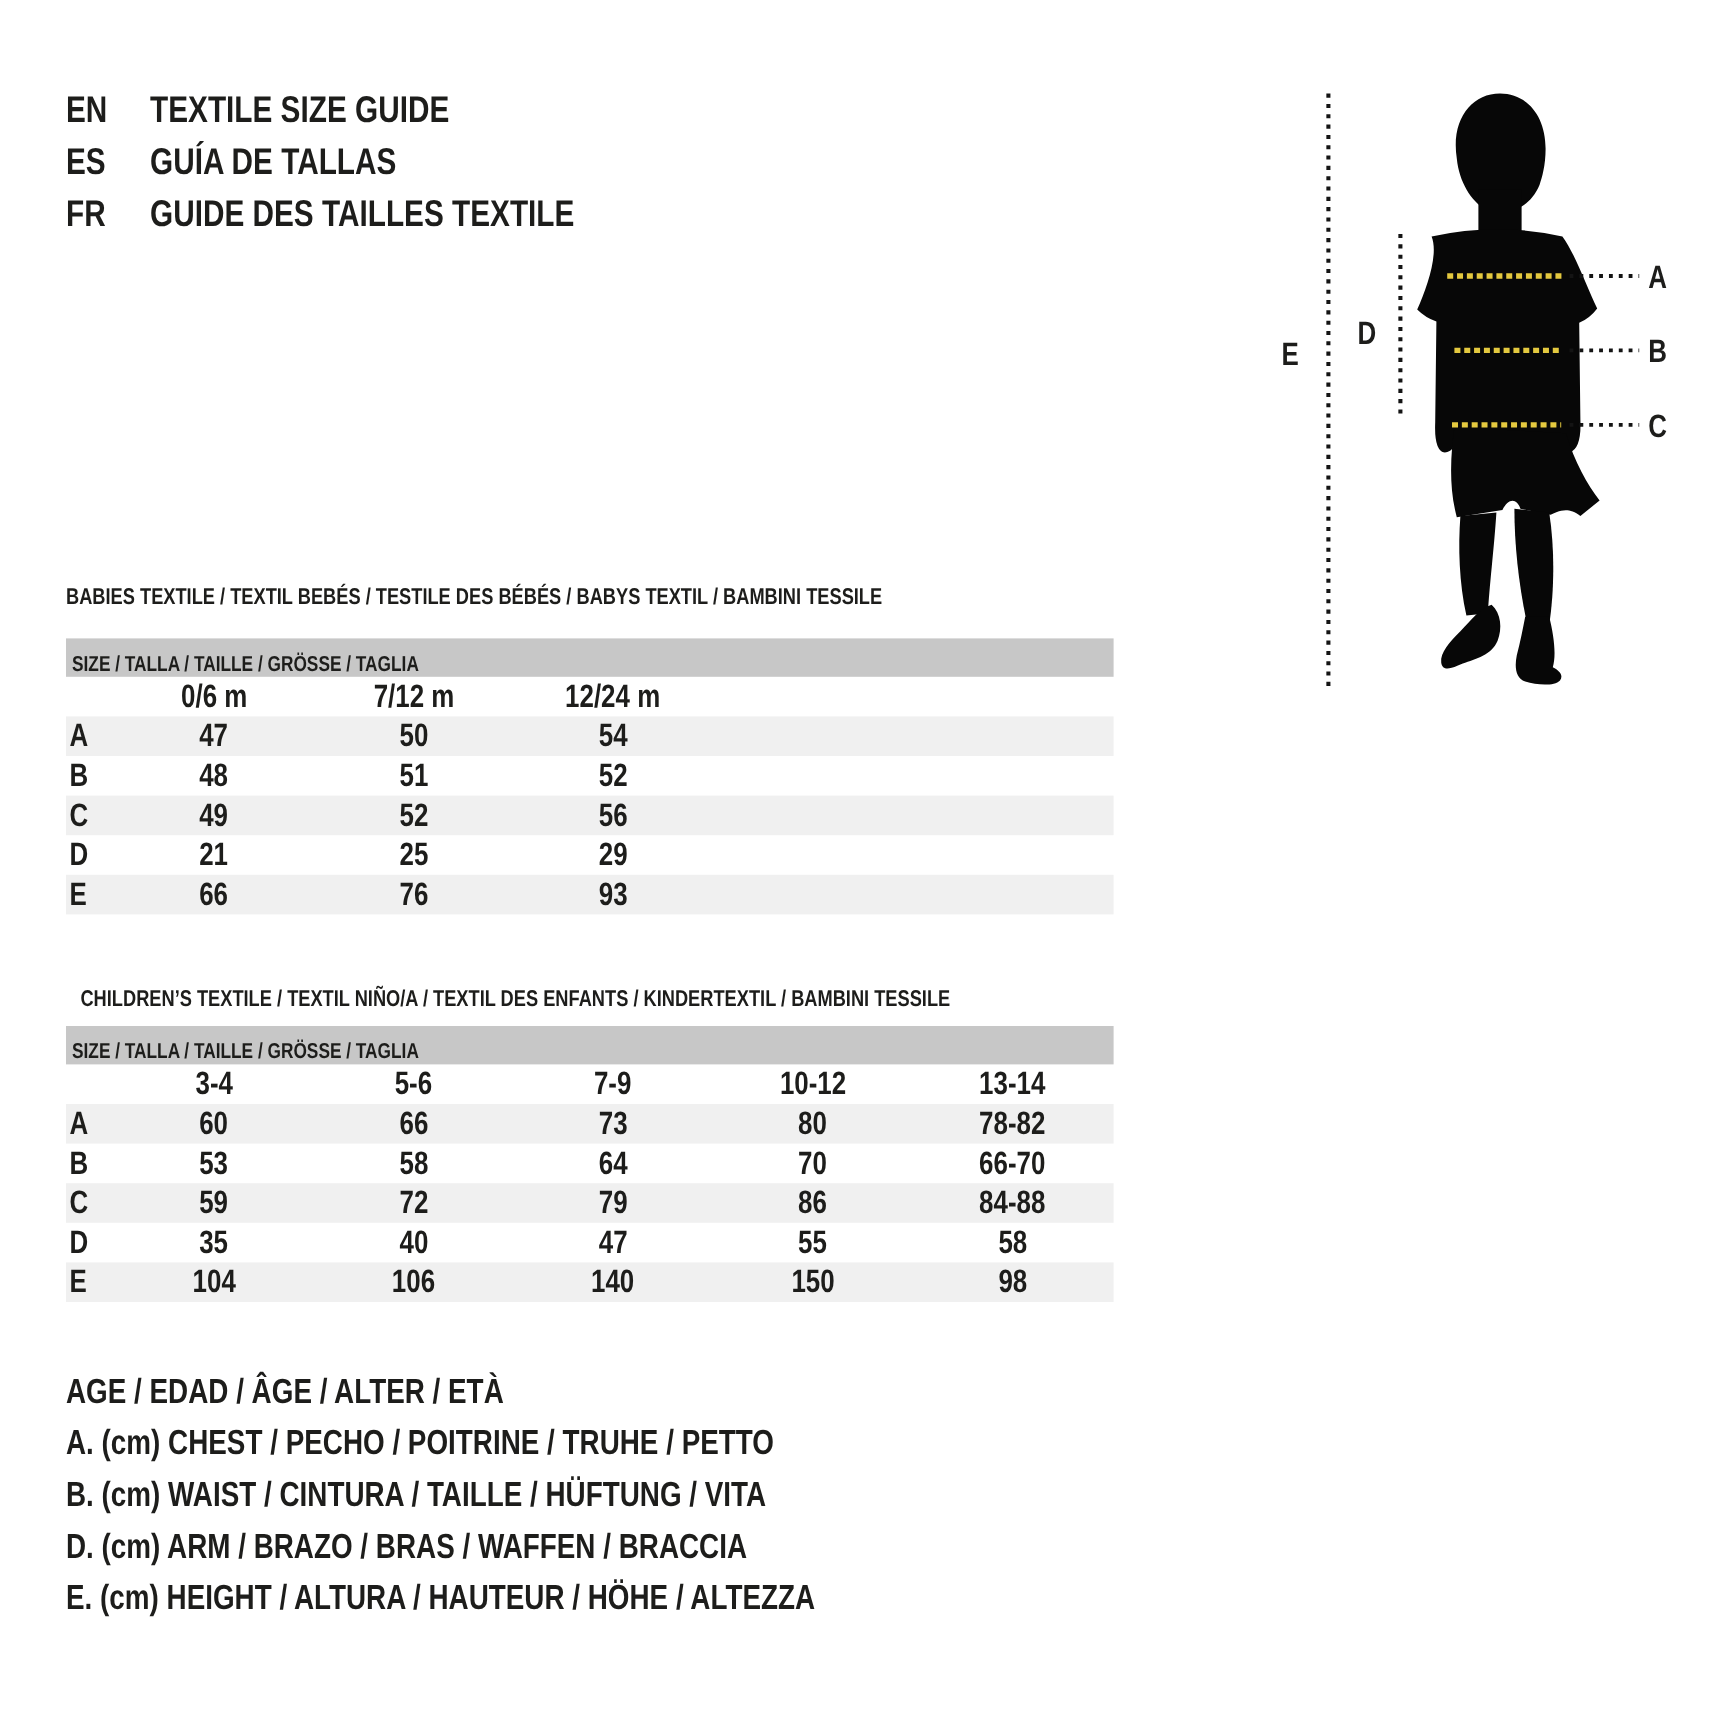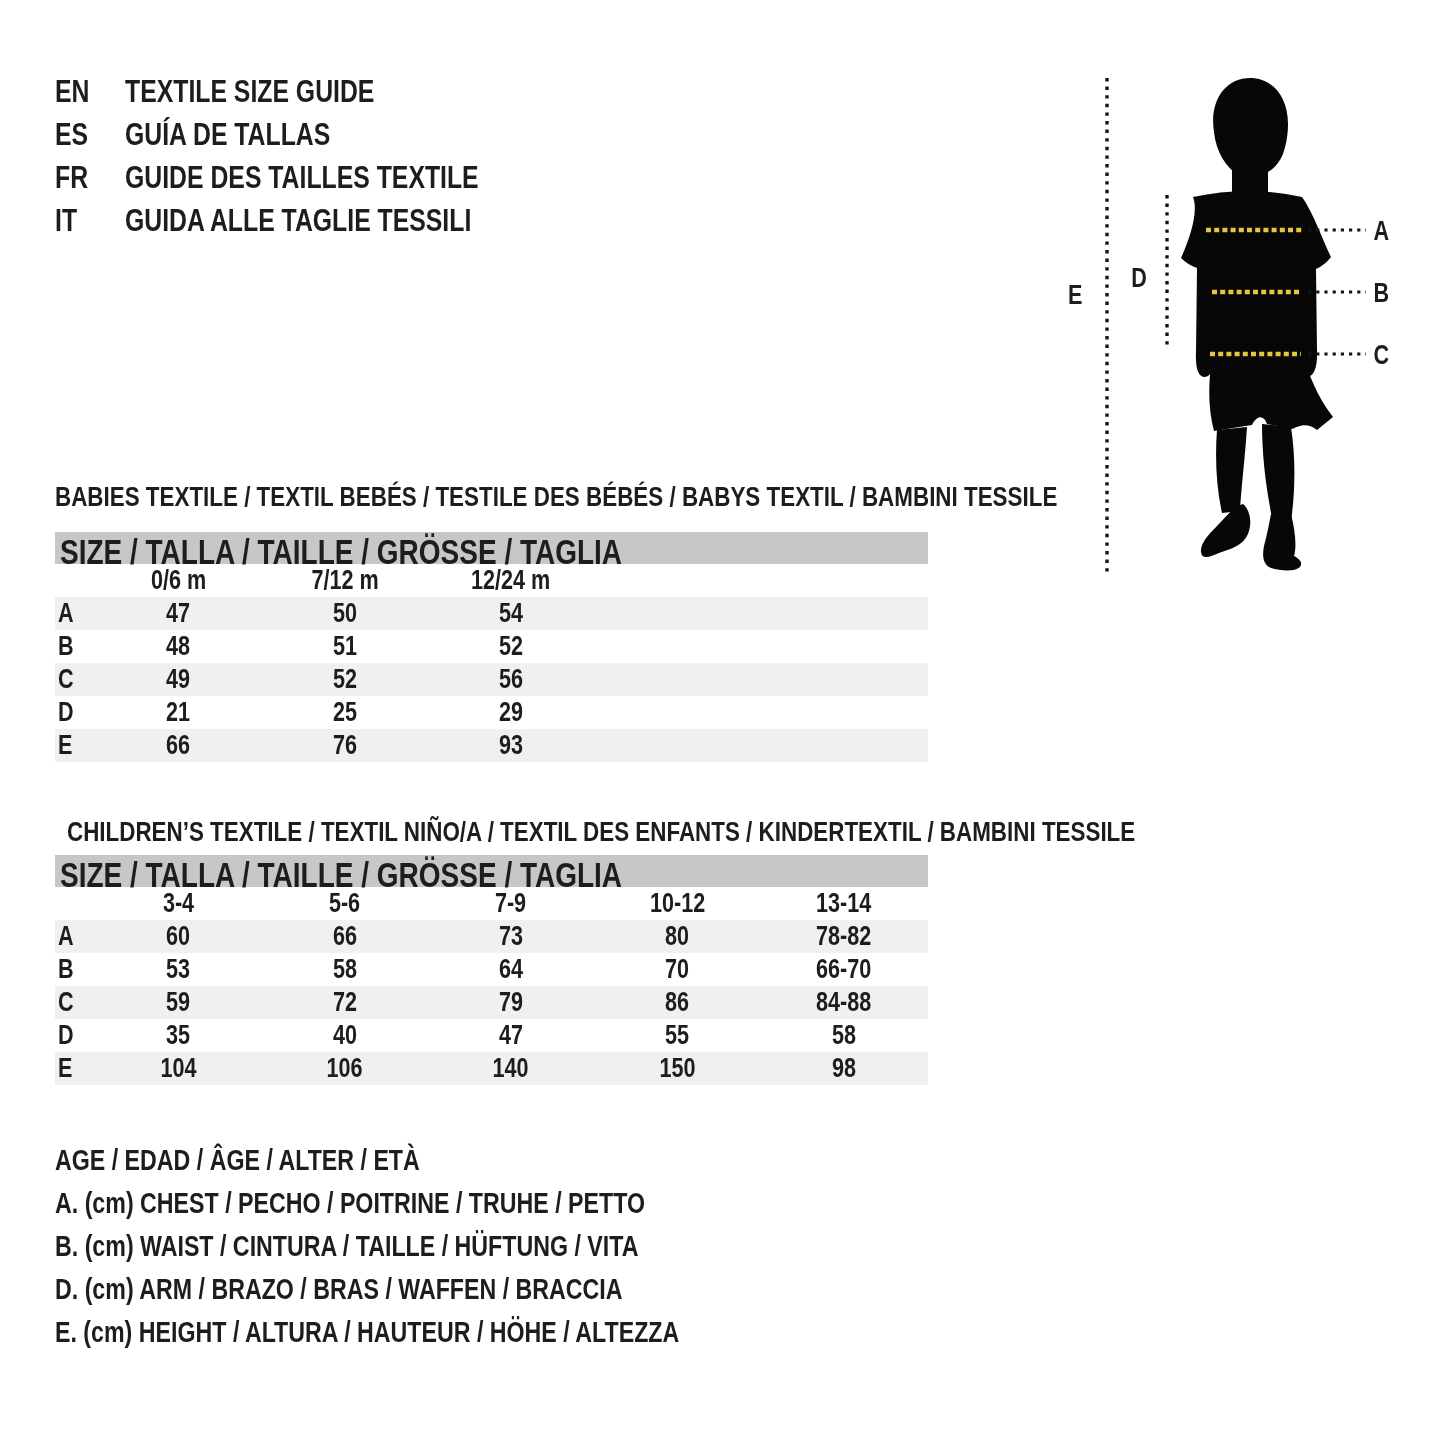--- a/index.html
+++ b/index.html
@@ -9,24 +9,24 @@
   }
   
   .cx{display:inline-block;transform:scaleX(0.8);transform-origin:0 50%;white-space:nowrap;}
   .cxc{display:inline-block;transform:scaleX(0.8);transform-origin:50% 50%;white-space:nowrap;}
 
   
   .lang-block{position:absolute;left:55px;top:70px;}
   .lang-row{display:flex;height:43px;align-items:center;font-size:31px;}
   .lang-code{width:70px;flex:0 0 70px;}
   
-  .sec-title{position:absolute;left:55px;height:30px;display:flex;align-items:flex-end;font-size:28px;}
+  .sec-title{position:absolute;left:55px;height:30px;display:flex;align-items:center;font-size:19px;}
   
   .table{position:absolute;left:55px;width:873px;}
-  .size-bar{height:32px;background:#c7c7c7;display:flex;align-items:flex-start;padding-left:5px;box-sizing:border-box;font-size:35px;}
+  .size-bar{height:32px;background:#c7c7c7;display:flex;align-items:flex-end;padding-left:5px;box-sizing:border-box;font-size:18px;}
   .trow{display:grid;grid-template-columns:40px 166.4px 166.4px 166.4px 166.4px 166.4px;height:33px;align-items:center;font-size:27px;text-decoration:underline;}
   .trow.stripe{background:#f0f0f0;}
   .cell-letter{padding-left:3px;}
   .cell-val{text-align:center;}
   
   .legend{position:absolute;left:55px;top:1134px;}
   .legend-line{height:43px;display:flex;align-items:flex-end;font-size:29px;}
   
   .figure-svg{position:absolute;left:1060px;top:60px;width:385px;height:530px;}
 </style>
@@ -40,24 +40,20 @@
       <span class="lang-code"><span class="cx">EN</span></span>
       <span class="cx">TEXTILE SIZE GUIDE</span>
     </div>
     <div class="lang-row">
       <span class="lang-code"><span class="cx">ES</span></span>
       <span class="cx">GUÍA DE TALLAS</span>
     </div>
     <div class="lang-row">
       <span class="lang-code"><span class="cx">FR</span></span>
       <span class="cx">GUIDE DES TAILLES TEXTILE</span>
-    </div>
-    <div class="lang-row">
-      <span class="lang-code"><span class="cx">IT</span></span>
-      <span class="cx">GUIDA ALLE TAGLIE TESSILI</span>
     </div>
   </header>
 
   <svg class="figure-svg" viewBox="1060 60 385 530" xmlns="http://www.w3.org/2000/svg">
 
     <line x1="1107" y1="78" x2="1107" y2="572" stroke="#141414" stroke-width="3.4" stroke-dasharray="3.4 5.2"></line>
 
     <line x1="1167" y1="195" x2="1167" y2="347" stroke="#141414" stroke-width="3.4" stroke-dasharray="3.4 5.2"></line>
 
     <g fill="#070707">

